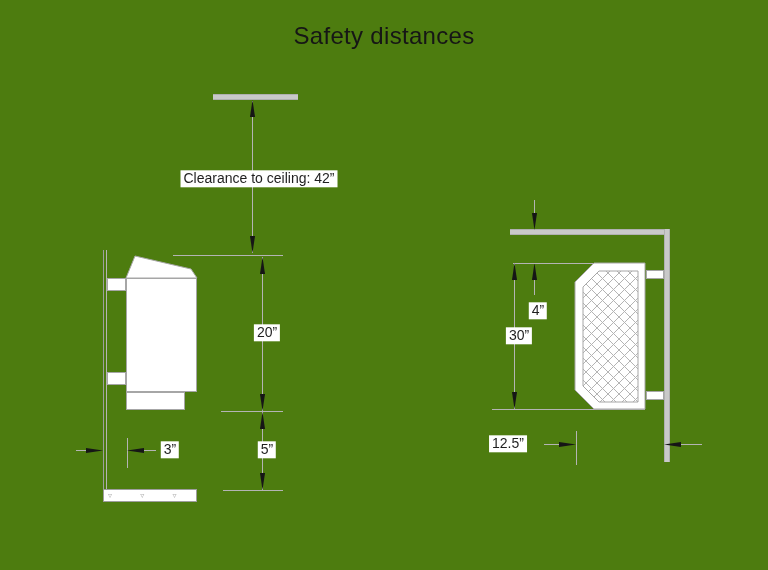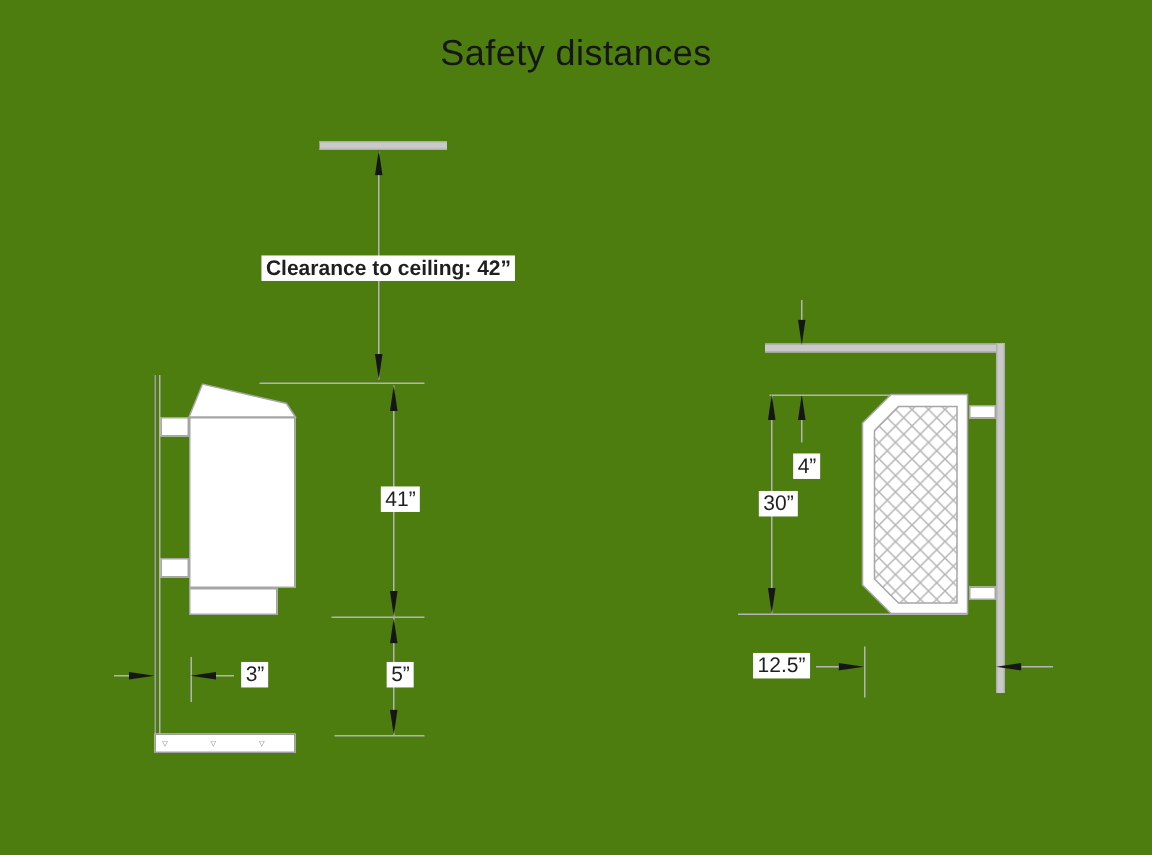--- a/index.html
+++ b/index.html
@@ -39,30 +39,30 @@
 
   <div class="title">Safety distances</div>
 
   <div class="group">
 
     <div class="band" style="left:213px;top:94px;width:85px;height:6px;border-top:1px solid #b0b0b0;border-bottom:1px solid #b0b0b0;box-sizing:border-box;"></div>
 
     <div class="vl" style="left:252px;top:101px;height:152px;"></div>
     <div class="arr up" style="left:249px;top:100px;"></div>
     <div class="arr down" style="left:249px;top:236px;"></div>
-    <div class="lbl" style="left:259px;top:179px;font-weight:bold;">Clearance to ceiling: 42”</div>
+    <div class="lbl" style="left:259px;top:179px;">Clearance to ceiling: 42”</div>
 
     <div class="hl" style="left:173px;top:255px;width:110px;"></div>
     <div class="hl" style="left:221px;top:411px;width:62px;"></div>
     <div class="hl" style="left:223px;top:490px;width:60px;"></div>
 
     <div class="vl" style="left:262px;top:257px;height:154px;"></div>
     <div class="arr up" style="left:259px;top:257px;"></div>
     <div class="arr down" style="left:259px;top:394px;"></div>
-    <div class="lbl" style="left:267px;top:333px;">41”</div>
+    <div class="lbl" style="left:267px;top:333px;">20”</div>
 
     <div class="vl" style="left:262px;top:412px;height:78px;"></div>
     <div class="arr up" style="left:259px;top:412px;"></div>
     <div class="arr down" style="left:259px;top:473px;"></div>
     <div class="lbl" style="left:267px;top:450px;">5”</div>
 
     <div class="vl" style="left:103px;top:250px;height:251px;background:#9e9e9e;"></div>
     <div class="vl" style="left:106px;top:250px;height:251px;"></div>
 
     <div class="box" style="left:107px;top:278px;width:19px;height:13px;"></div>
@@ -110,21 +110,21 @@
         <pattern id="xh" width="11" height="11" patternUnits="userSpaceOnUse">
           <path d="M0 0 L11 11 M11 0 L0 11" stroke="#b4b4b4" stroke-width="1" fill="none"></path>
         </pattern>
       </defs>
       <polygon points="19,1 70,1 70,147 19,147 0,128 0,20" fill="#ffffff" stroke="#a6a6a6" stroke-width="1"></polygon>
       <polygon points="24,9 63,9 63,140 24,140 8,124 8,25" fill="url(#xh)" stroke="#a6a6a6" stroke-width="1"></polygon>
     </svg>
     <div class="box" style="left:646px;top:270px;width:18px;height:9px;"></div>
     <div class="box" style="left:646px;top:391px;width:18px;height:9px;"></div>
 
-    <div class="lbl" style="left:521px;top:444px;">12.5”</div>
+    <div class="lbl" style="left:508px;top:444px;">12.5”</div>
     <div class="hl" style="left:544px;top:444px;width:16px;"></div>
     <div class="arr right" style="left:559px;top:441px;"></div>
     <div class="vl" style="left:576px;top:431px;height:34px;"></div>
     <div class="arr left" style="left:664px;top:441px;"></div>
     <div class="hl" style="left:681px;top:444px;width:21px;"></div>
   </div>
 
 </div>
 
 </body></html>

